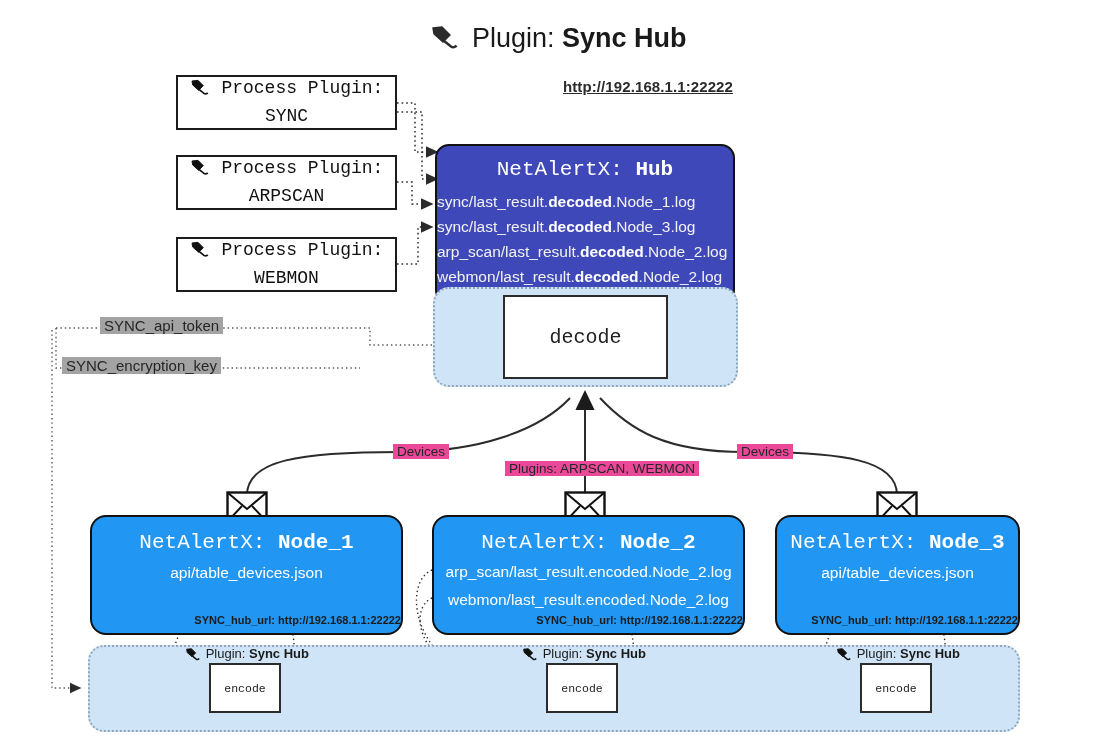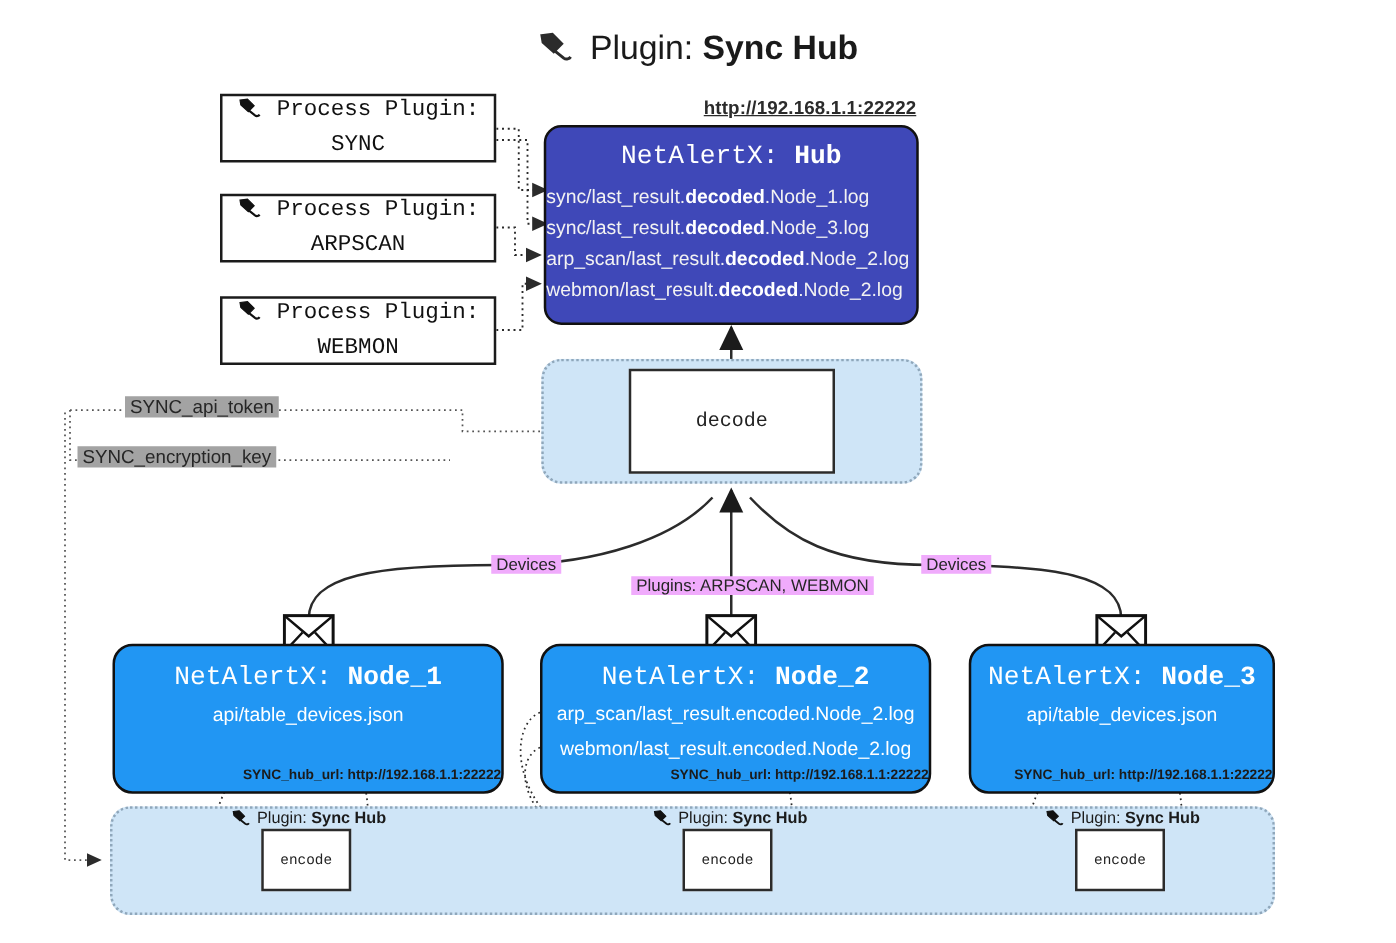--- a/index.html
+++ b/index.html
@@ -25,21 +25,21 @@
     font-size:18px;line-height:25px;text-align:center;color:#111;
     display:flex;align-items:center;justify-content:center;
     box-sizing:border-box;
   }
   .pbox .ln1{display:block;}
   .pbox .ln2{display:block;}
   .pbox .plug{vertical-align:-3px;margin-right:1px;}
 
   .hubbox{
     position:absolute;background:#3f48b8;border:2px solid #111;
-    border-radius:14px;box-sizing:border-box;color:#ffffff;
+    border-radius:14px;box-sizing:border-box;color:#ffffff;margin-top:44px;
   }
   .hub-title{
     text-align:center;font-family:"Liberation Mono","DejaVu Sans Mono",monospace;
     font-size:21px;line-height:30px;margin-top:9px;
   }
   .hub-title b{font-weight:bold;}
   .hub-line{
     font-family:Liberation Sans, sans-serif;font-size:15.5px;line-height:25px;
     text-align:left;white-space:nowrap;color:#f2f2f2;
   }
@@ -68,31 +68,31 @@
 
   .dashpanel{
     position:absolute;background:#cfe5f7;border:2px dotted #8fa7bb;
     border-radius:16px;box-sizing:border-box;
   }
   .whitebox{
     position:absolute;background:#ffffff;border:2px solid #2b2b2b;
     box-sizing:border-box;display:flex;align-items:center;justify-content:center;
     font-family:"Liberation Mono","DejaVu Sans Mono",monospace;color:#222;
   }
-  .decode-label{font-size:16px;}
+  .decode-label{font-size:20px;}
   .encode-label{font-size:11.5px;}
 
   .plugin-tag{
     position:absolute;font-size:13px;color:#1b1b1b;white-space:nowrap;
   }
   .plugin-tag b{font-weight:bold;}
   .plugin-tag .plug{vertical-align:-3px;margin-right:1px;}
 
   .edge-label{
-    position:absolute;font-size:13.5px;color:#262626;background:#f0abfc;
+    position:absolute;font-size:13.5px;color:#262626;background:#ec4899;
     padding:0 4px;white-space:nowrap;
   }
   .cfg-label{
     position:absolute;font-size:15px;color:#262626;background:#a3a3a3;
     padding:0 4px;white-space:nowrap;
   }
   .envelope{position:absolute;}
 </style>
 </head>
 <body>

